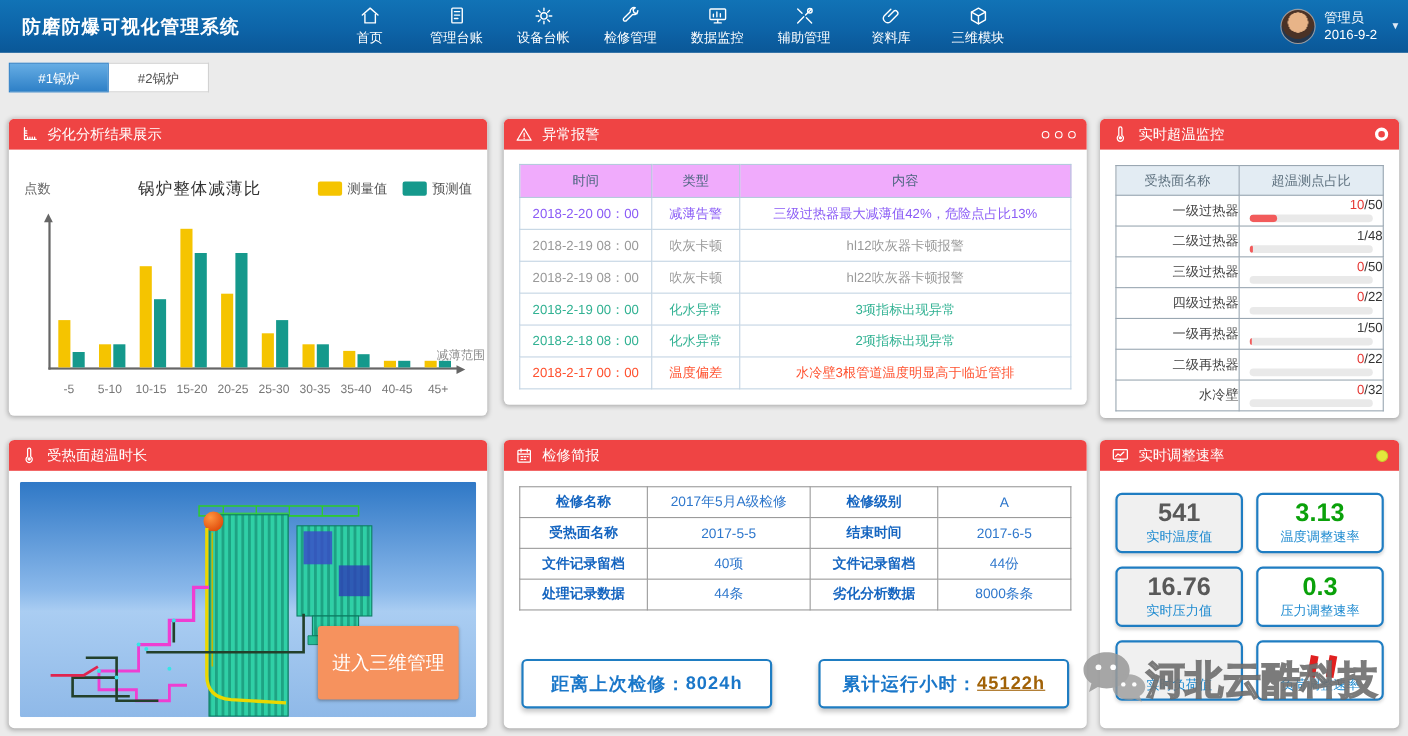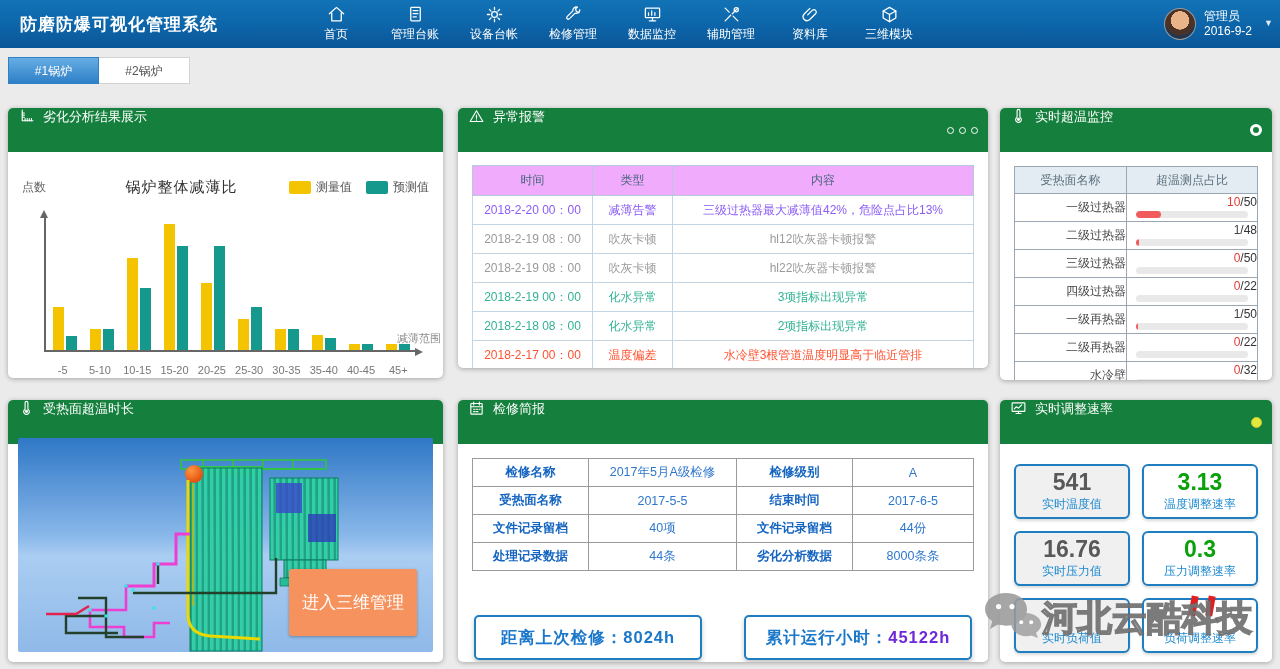--- a/index.html
+++ b/index.html
@@ -25,21 +25,21 @@
 
   
   .tabbar{position:absolute;top:57px;left:8px;display:flex;align-items:center;}
   .tab{width:91px;height:27px;line-height:26px;text-align:center;font-size:12px;background:#fff;
     color:#555;border:1px solid #d2d2d2;border-left:none;cursor:pointer;}
   .tab:first-child{border-left:1px solid #d2d2d2;}
   .tab.active{background:linear-gradient(180deg,#66ade4,#2e80c7);color:#fff;border-color:#2e80c7;}
 
   
   .panel{position:absolute;background:#fff;border-radius:5px;box-shadow:0 1px 5px rgba(0,0,0,.3);overflow:hidden;}
-  .panel-header{height:44px;background:#15803d;display:flex;gap:8px;
+  .panel-header{height:28px;background:#ef4444;display:flex;align-items:center;gap:8px;
     padding:0 10px;color:#fff;font-size:13px;}
   .ph-icon svg{width:17px;height:17px;display:block;}
   .ph-right{margin-left:auto;display:flex;align-items:center;}
   .dots i{display:inline-block;width:7px;height:7px;border:1.5px solid #fff;border-radius:50%;margin-left:5px;}
   .donut{width:12px;height:12px;border:3.5px solid #fff;border-radius:50%;}
   .ydot{width:11px;height:11px;background:#e3e83c;border-radius:50%;border:1px solid #c9cd2c;}
 
   #p-degradation{left:8px;top:108px;width:435px;height:270px;}
   #p-alarms{left:458px;top:108px;width:530px;height:260px;}
   #p-overtemp{left:1000px;top:108px;width:272px;height:272px;}
@@ -556,21 +556,21 @@
           </tr>
         </tbody>
     </table>
     <div class="big-btns">
         <div class="big-btn">
           <span>距离上次检修：</span>
           <span style="color: rgb(26, 119, 201);">8024h</span>
         </div>
         <div class="big-btn">
           <span>累计运行小时：</span>
-          <span style="color: #6d28d9;">45122h</span>
+          <span style="color: #a16207; text-decoration: underline;">45122h</span>
         </div>
       </div>
   </section>
 
   <section class="panel" id="p-adjust">
     <div class="panel-header">
       <span class="ph-icon">
           <svg viewBox="0 0 24 24" fill="none" stroke="#fff" stroke-width="1.6" stroke-linecap="round" stroke-linejoin="round">
             <rect x="3" y="4" width="18" height="12" rx="1"></rect>
             <path d="M6 12.5l3-3 3 2 4.5-4.5"></path>

